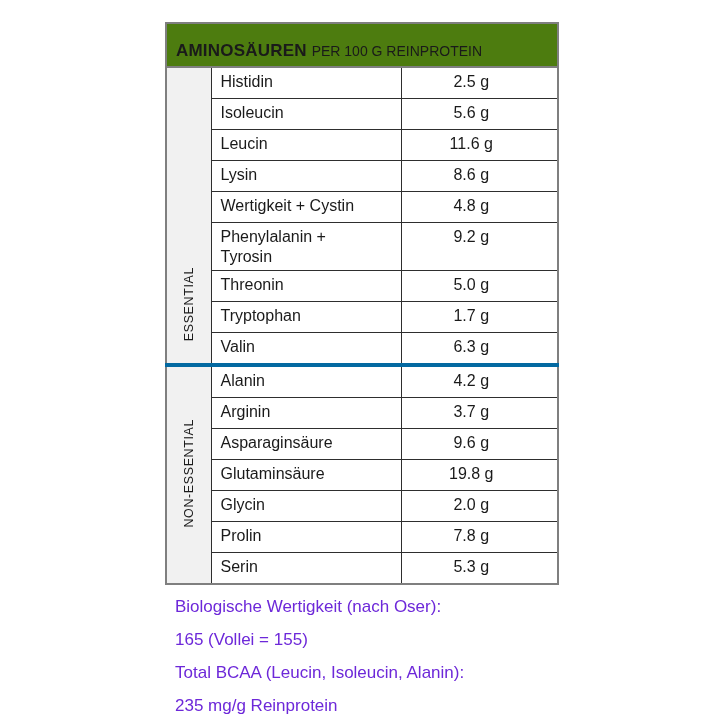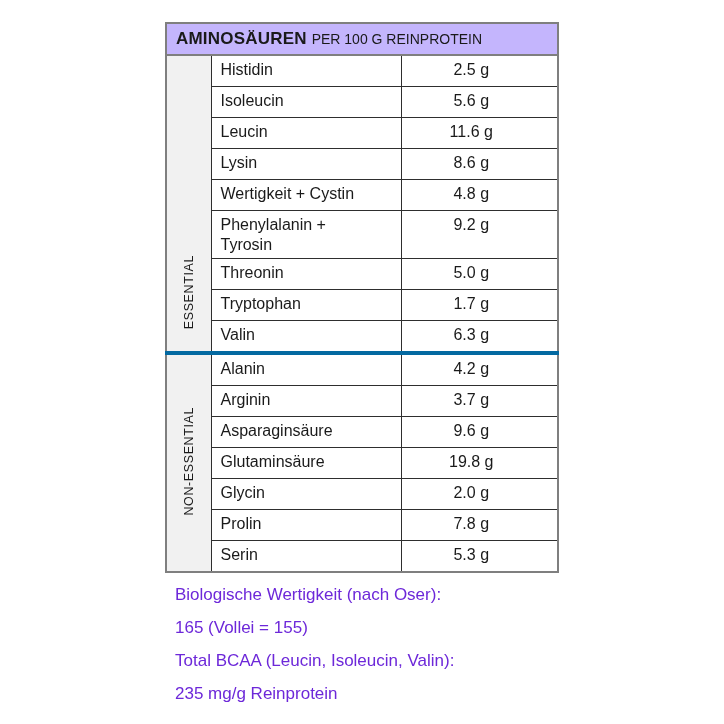--- a/index.html
+++ b/index.html
@@ -26,26 +26,26 @@
     border-collapse: collapse;
     table-layout: fixed;
     width: 392px;
     border: 2px solid #7f7f7f;
   }
   col.c-group { width: 45px; }
   col.c-name  { width: 190px; }
   col.c-value { width: 157px; }
 
   th.header-cell {
-    background: #c4b5fd;
+    background: #4d7c0f;
     border: 2px solid #7f7f7f;
     text-align: left;
     vertical-align: middle;
     height: 22px;
-    padding: 4px 6px 4px 9px;
+    padding: 16px 6px 4px 9px;
     font-weight: normal;
     white-space: nowrap;
   }
   .title {
     font-weight: bold;
     font-size: 17px;
     letter-spacing: 0.2px;
   }
   .subtitle {
     font-size: 14px;
@@ -198,18 +198,18 @@
         <tr>
           <td class="name">Serin</td>
           <td class="value">5.3 g</td>
         </tr>
       </tbody>
     </table>
 
     <div class="notes">
       <div>Biologische Wertigkeit (nach Oser):</div>
       <div>165 (Vollei = 155)</div>
-      <div>Total BCAA (Leucin, Isoleucin, Valin):</div>
+      <div>Total BCAA (Leucin, Isoleucin, Alanin):</div>
       <div>235 mg/g Reinprotein</div>
     </div>
 
   </div>
 </div>
 
 </body></html>

